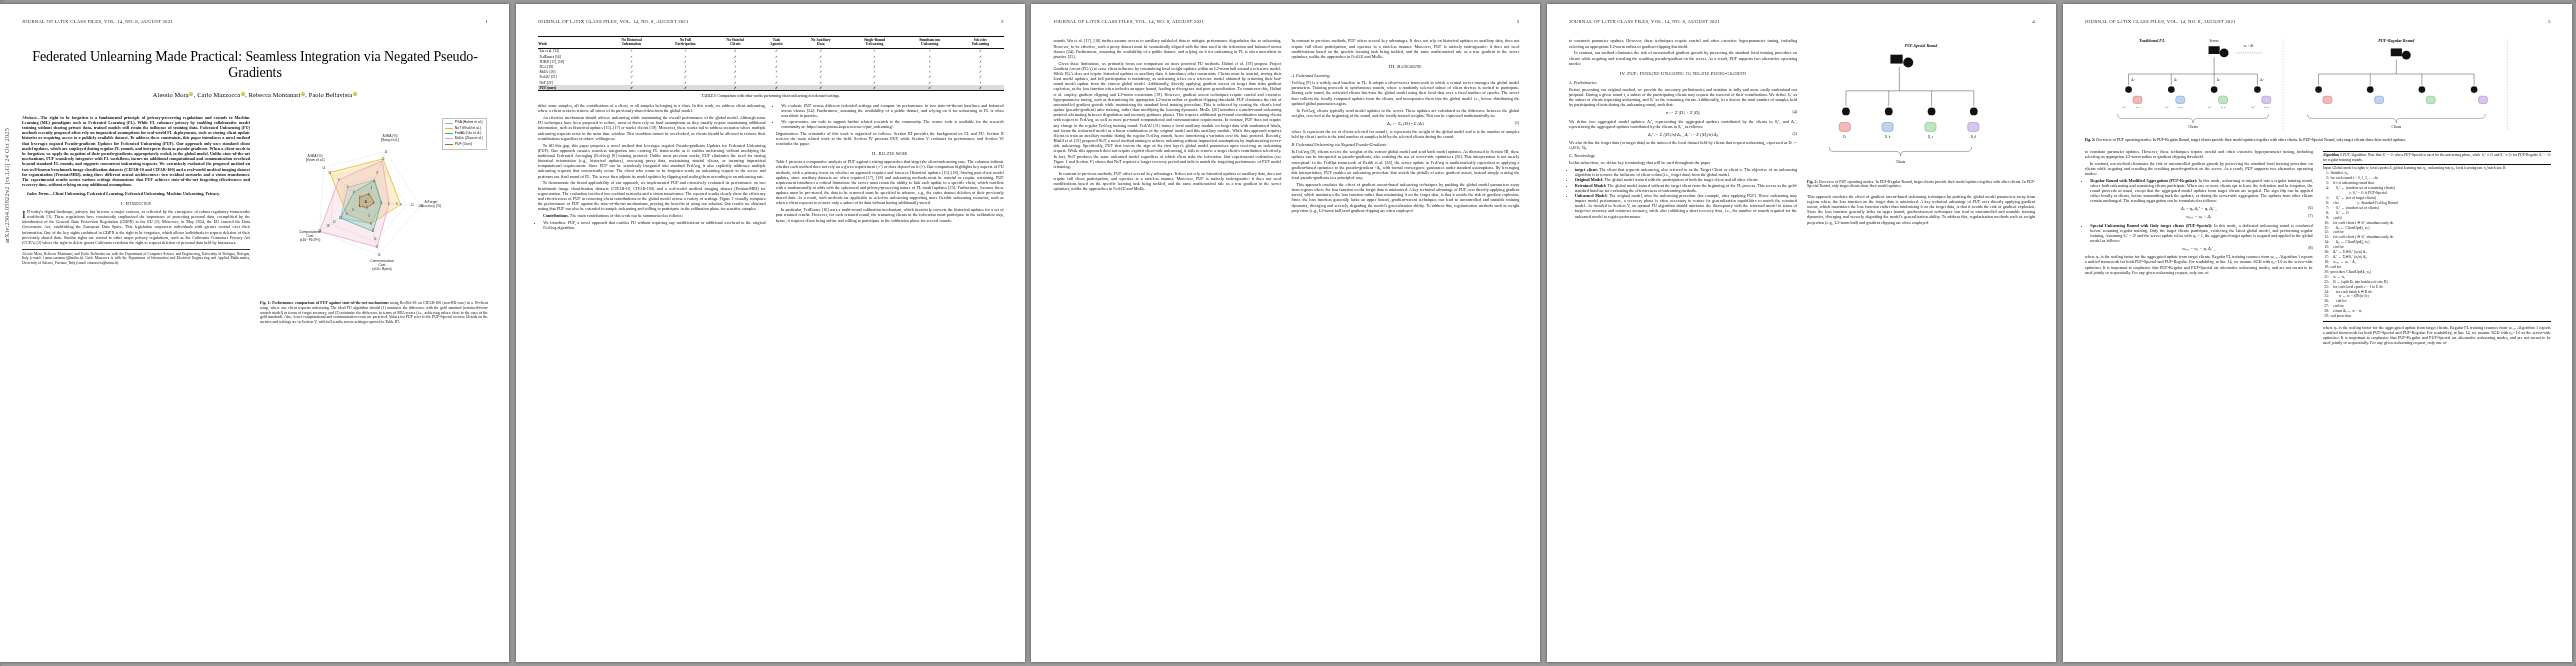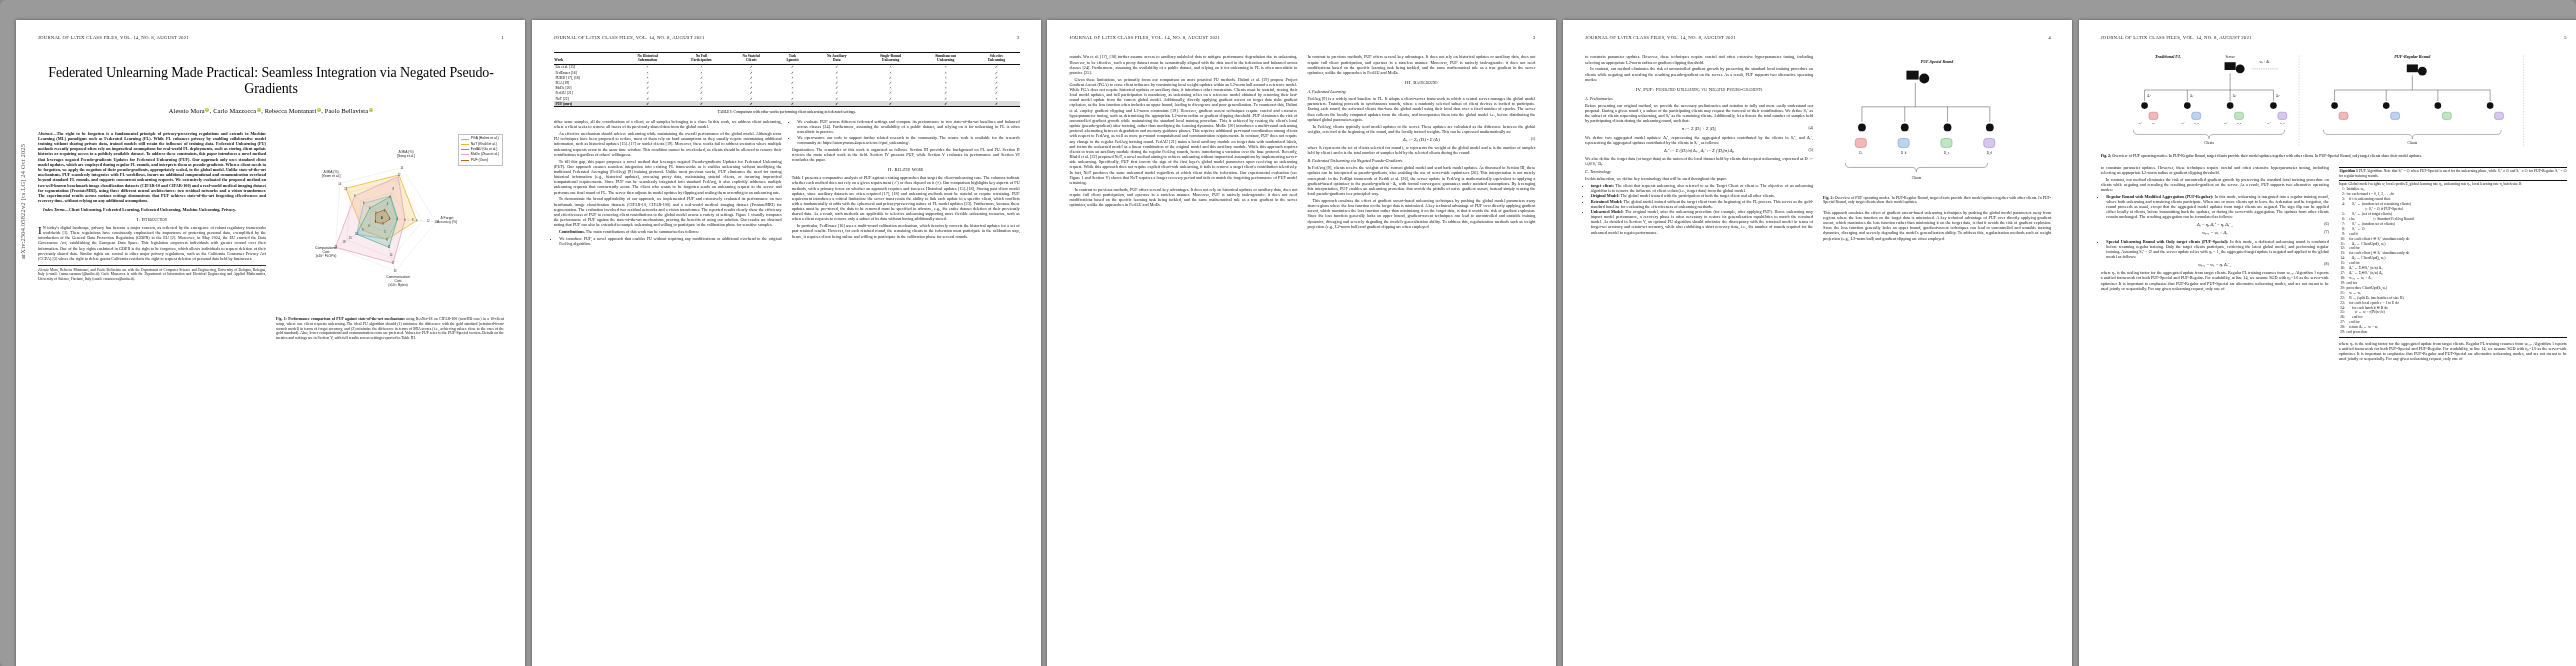--- a/index.html
+++ b/index.html
@@ -1,17 +1,17 @@
 <!DOCTYPE html>
 <html style="font-size:9px"><head>
 <meta charset="utf-8">
 <style>
   html,body{margin:0;padding:0;background:#8a8a8a;}
   body{font-family:"Liberation Serif", serif;}
-  #viewer{width:2576px;height:667px;display:flex;gap:6.7px;padding:16px;box-sizing:border-box;background:#9a9a9a;border-radius:6px;}
+  #viewer{width:2576px;height:667px;display:flex;gap:6.7px;padding:0;box-sizing:border-box;background:#9a9a9a;border-radius:6px;}
   .page{
     position:relative;
     width:509px;height:658px;margin-top:4.4px;
     background:#ffffff;
     box-shadow:0 0 3.3px rgba(0,0,0,.45);
     overflow:hidden;
     flex:0 0 auto;
   }
   .page-inner{position:absolute;left:22px;right:21px;top:14.5px;bottom:9px;}
   .runhead{

